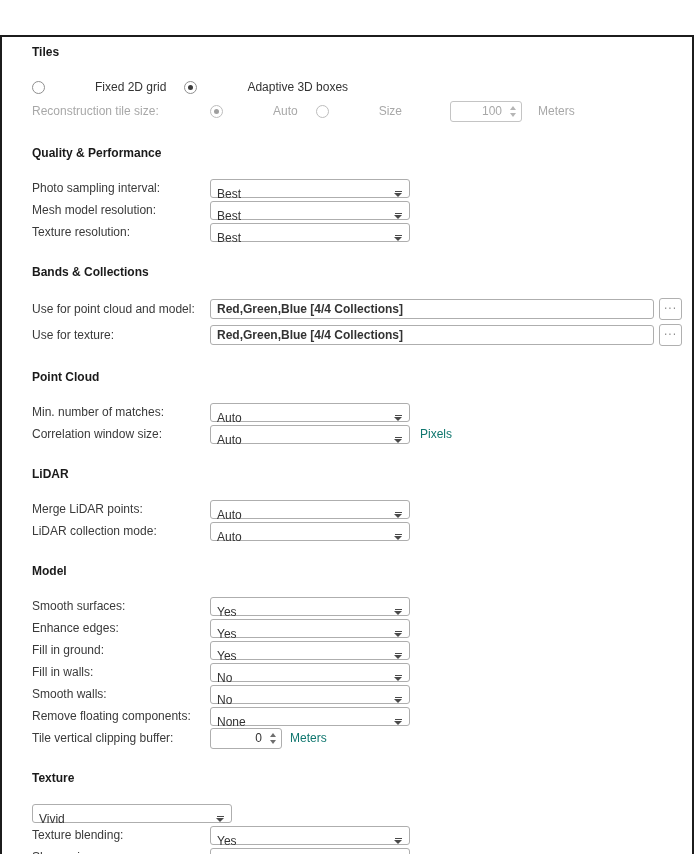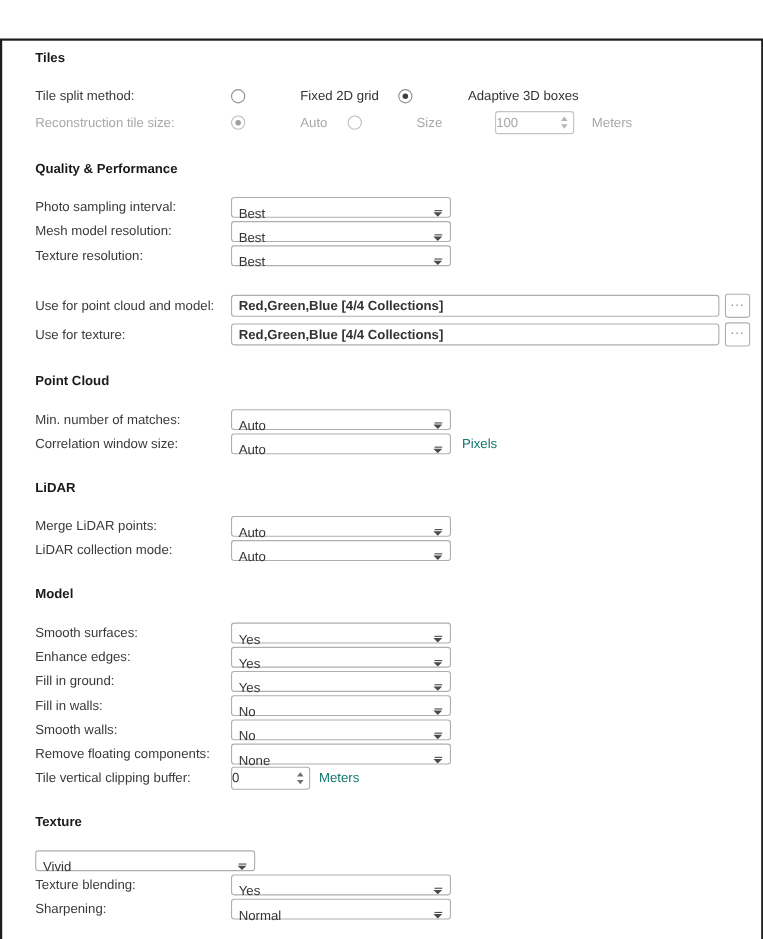--- a/index.html
+++ b/index.html
@@ -79,21 +79,21 @@
     border-radius: 50%; background: #3d3d3d;
   }
 
   
   .spinner {
     width: 72px; height: 21px;
     border: 1px solid #aeaeae; border-radius: 3px;
     background: #fff;
     display: flex; align-items: center;
   }
-  .spin-value { flex: 1; text-align: left; padding-right: 5px; }
+  .spin-value { flex: 1; text-align: right; padding-right: 5px; }
   .spin-arrows { width: 14px; display: flex; flex-direction: column; align-items: center; gap: 3px; padding-right: 3px; }
   .tri-up { width: 0; height: 0; border-left: 3px solid transparent; border-right: 3px solid transparent; border-bottom: 4px solid #6e6e6e; }
   .tri-down { width: 0; height: 0; border-left: 3px solid transparent; border-right: 3px solid transparent; border-top: 4px solid #6e6e6e; }
 
   
   .disabled-row, .disabled-row .label, .disabled-row .unit, .disabled-row .radio, .disabled-row .spin-value { color: #a8a8a8; }
   .disabled-row .rb { border-color: #bdbdbd; }
   .disabled-row .rb.checked::after { background: #9f9f9f; }
   .disabled-row .spinner { border-color: #c4c4c4; }
   .disabled-row .tri-up { border-bottom-color: #b5b5b5; }
@@ -102,21 +102,20 @@
   .gap-left { margin-left: 48px; }
 </style>
 </head>
 <body>
 
 <div class="panel">
 
   <div class="section">
     <div class="section-title">Tiles</div>
     <div class="row">
-      <span class="label">Tile split method:</span>
       <div class="radio-group">
         <span class="radio">
           <span class="rb"></span>
           <span>Fixed 2D grid</span>
         </span>
         <span class="radio">
           <span class="rb checked"></span>
           <span>Adaptive 3D boxes</span>
         </span>
       </div>
@@ -163,20 +162,21 @@
     <div class="row">
       <span class="label">Texture resolution:</span>
       <div class="dropdown">
         <span>Best</span>
         <span class="dd-arrow"></span>
       </div>
     </div>
   </div>
 
   <div class="section">
+    <div class="section-title">Bands &amp; Collections</div>
     <div class="row tall">
       <span class="label">Use for point cloud and model:</span>
       <div class="textfield">
         <span>Red,Green,Blue [4/4 Collections]</span>
       </div>
       <div class="browse-btn">
         <span>...</span>
       </div>
     </div>
     <div class="row tall">

